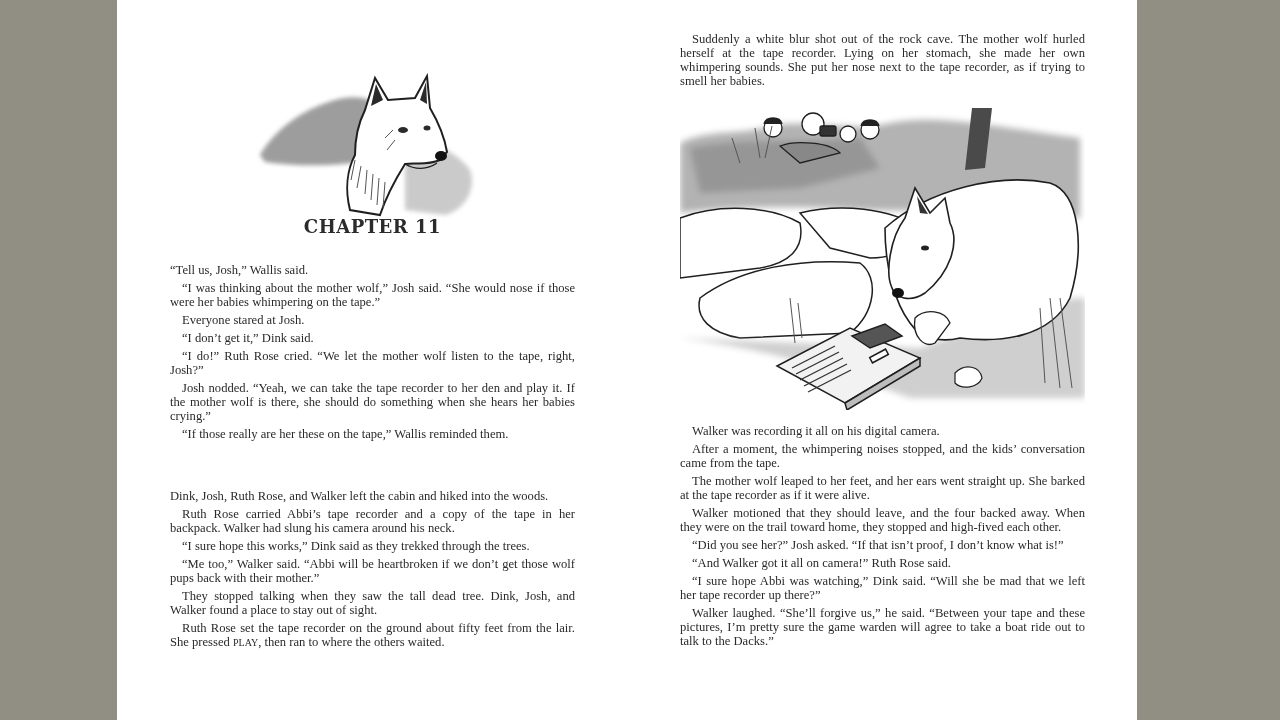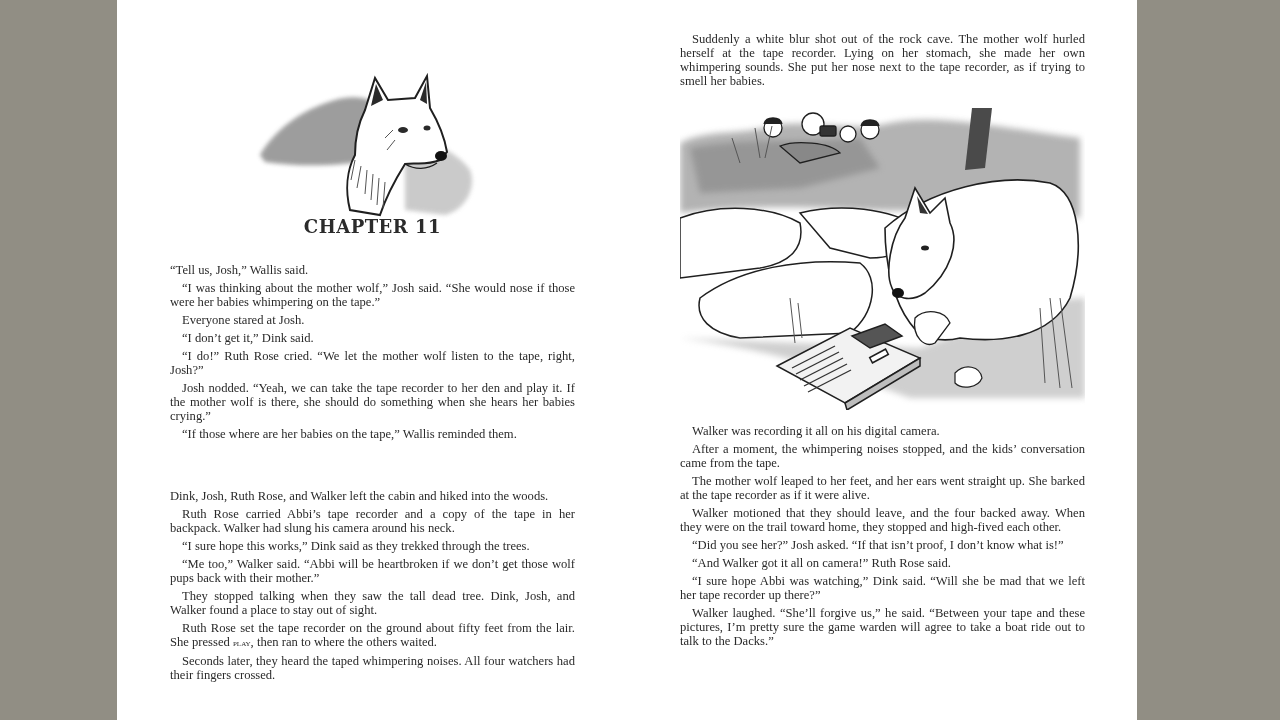--- a/index.html
+++ b/index.html
@@ -25,21 +25,21 @@
     position:absolute; left:0; width:405px; top:215px; text-align:center;
     font-family:"DejaVu Serif","Liberation Serif",serif;
     font-weight:bold; font-size:19px; letter-spacing:0.5px; color:#2b2b2b;
     transform:scaleX(0.95);
   }
 
   .text { position:absolute; left:0; width:405px; font-size:12.6px; line-height:14px; }
   .text p { margin:0 0 4px 0; text-indent:12px; text-align:justify; }
   .text p.noindent { text-indent:0; }
   .text p.last-line-left { text-align-last:left; }
-  .sc { font-variant:small-caps; font-size:10px; }
+  .sc { font-variant:small-caps; font-size:14px; }
 
   .block-a { top:263px; }
   .block-b { top:489px; }
   .block-c { top:32px; }
   .block-d { top:424px; }
 
   .scene-art { position:absolute; left:0; top:98px; width:405px; height:312px; }
 </style>
 </head>
 <body>
@@ -81,31 +81,30 @@
     </svg>
     <div class="chapter-title">CHAPTER 11</div>
 
     <div class="text block-a">
       <p class="noindent">“Tell us, Josh,” Wallis said.</p>
       <p class="last-line-left">“I was thinking about the mother wolf,” Josh said. “She would nose if those were her babies whimpering on the tape.”</p>
       <p>Everyone stared at Josh.</p>
       <p>“I don’t get it,” Dink said.</p>
       <p class="last-line-left">“I do!” Ruth Rose cried. “We let the mother wolf listen to the tape, right, Josh?”</p>
       <p class="last-line-left">Josh nodded. “Yeah, we can take the tape recorder to her den and play it. If the mother wolf is there, she should do something when she hears her babies crying.”</p>
-      <p>“If those where are her babies on the tape,” Wallis reminded them.</p>
+      <p>“If those really are her these on the tape,” Wallis reminded them.</p>
     </div>
 
     <div class="text block-b">
       <p class="noindent">Dink, Josh, Ruth Rose, and Walker left the cabin and hiked into the woods.</p>
       <p class="last-line-left">Ruth Rose carried Abbi’s tape recorder and a copy of the tape in her backpack. Walker had slung his camera around his neck.</p>
       <p>“I sure hope this works,” Dink said as they trekked through the trees.</p>
       <p class="last-line-left">“Me too,” Walker said. “Abbi will be heartbroken if we don’t get those wolf pups back with their mother.”</p>
       <p class="last-line-left">They stopped talking when they saw the tall dead tree. Dink, Josh, and Walker found a place to stay out of sight.</p>
       <p class="last-line-left"><span>Ruth Rose set the tape recorder on the ground about fifty feet from the lair. She pressed </span><span class="sc">play</span><span>, then ran to where the others waited.</span></p>
-      <p class="last-line-left">Seconds later, they heard the taped whimpering noises. All four watchers had their fingers crossed.</p>
     </div>
   </div>
 
   <div class="page page-right">
     <div class="text block-c">
       <p class="last-line-left">Suddenly a white blur shot out of the rock cave. The mother wolf hurled herself at the tape recorder. Lying on her stomach, she made her own whimpering sounds. She put her nose next to the tape recorder, as if trying to smell her babies.</p>
     </div>
 
     <svg class="scene-art" viewBox="0 0 405 312">
       <defs>

